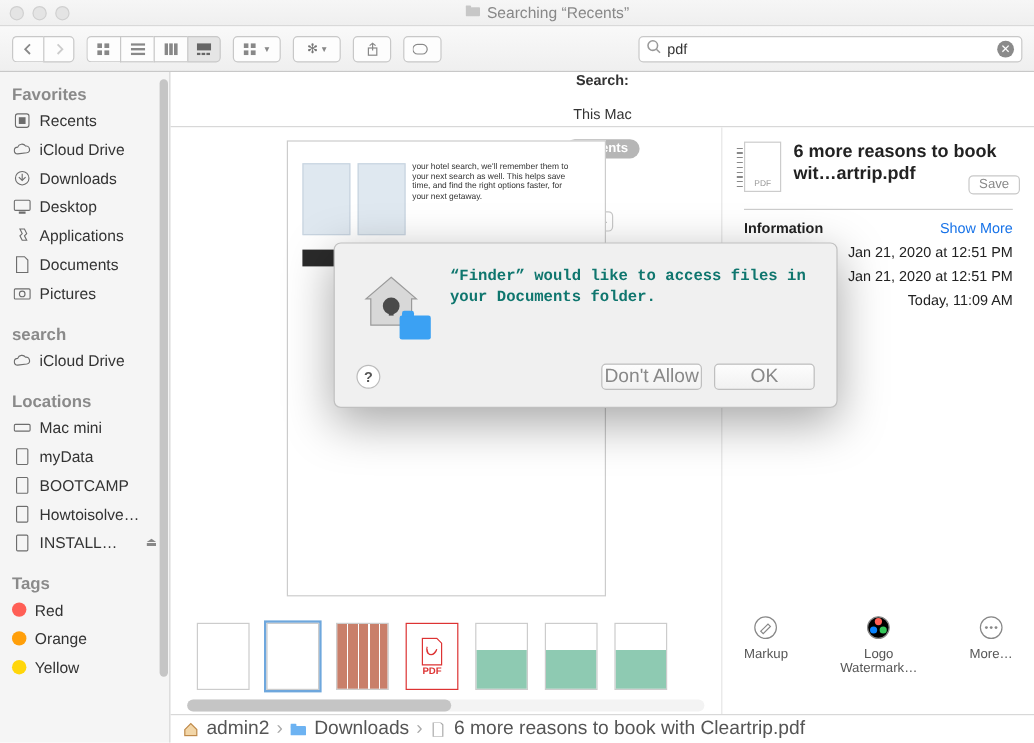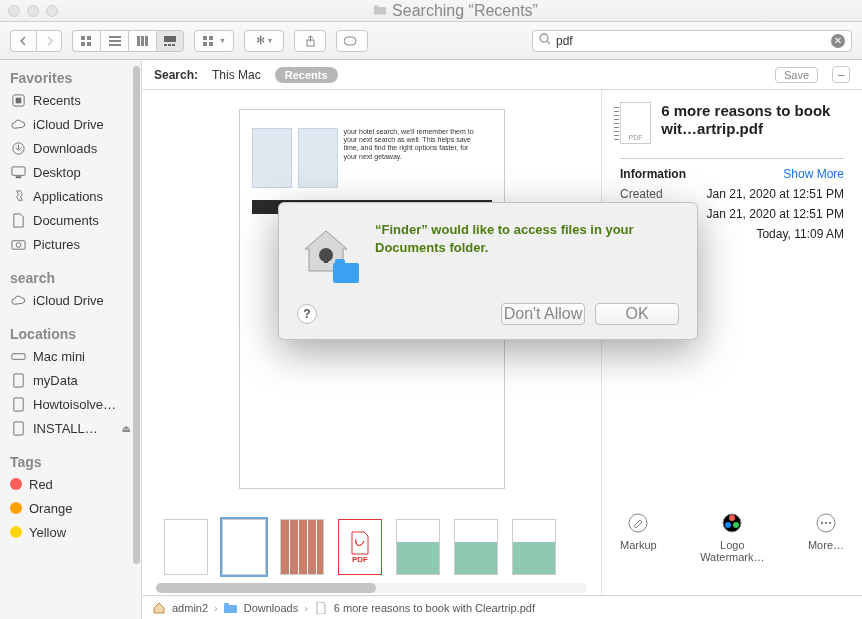--- a/index.html
+++ b/index.html
@@ -2,21 +2,21 @@
 <html><head>
 <meta charset="utf-8">
 <style>
 * { box-sizing: border-box; margin: 0; padding: 0; font-family: -apple-system, "Helvetica Neue", Arial, sans-serif; }
 body { width: 862px; height: 619px; background: #fff; overflow: hidden; position: relative; }
 
 
 .titlebar { height: 22px; display: flex; align-items: center; padding: 0 8px; background: linear-gradient(#f6f6f6,#efefef); border-bottom: 1px solid #d0d0d0; }
 .traffic { display: flex; gap: 7px; }
 .tl { width: 12px; height: 12px; border-radius: 50%; background: #e4e4e4; border: 1px solid #d0d0d0; }
-.title-center { flex: 1; text-align: center; font-size: 16px; color: #888; display: flex; align-items: center; justify-content: center; gap: 6px; }
+.title-center { flex: 1; text-align: center; font-size: 13px; color: #888; display: flex; align-items: center; justify-content: center; gap: 6px; }
 .title-center svg { width: 12px; height: 12px; }
 
 
 .toolbar { height: 38px; display: flex; align-items: center; padding: 0 10px; background: linear-gradient(#f9f9f9,#efefef); border-bottom: 1px solid #c8c8c8; gap: 10px; }
 .nav-group { display: flex; }
 .tool-btn { height: 22px; min-width: 26px; border: 1px solid #c8c8c8; background: #fdfdfd; border-radius: 4px; display: flex; align-items: center; justify-content: center; font-size: 11px; color: #777; }
 .nav-group .tool-btn:first-child { border-radius: 4px 0 0 4px; border-right: none; }
 .nav-group .tool-btn:last-child { border-radius: 0 4px 4px 0; }
 .seg-group { display: flex; }
 .seg-group .seg { width: 28px; height: 22px; border: 1px solid #c8c8c8; border-right: none; background: #fdfdfd; display: flex; align-items: center; justify-content: center; }
@@ -34,21 +34,21 @@
 .sb-scrollthumb { position: absolute; right: 1px; top: 6px; width: 7px; height: 498px; background: #c5c5c5; border-radius: 4px; }
 .sb-header { font-size: 14px; color: #8a8a8a; font-weight: 600; padding: 4px 10px 2px; }
 .sb-item { display: flex; align-items: center; gap: 7px; padding: 3px 10px; font-size: 13px; color: #333; height: 24px; }
 .sb-ico { width: 16px; height: 16px; display: flex; align-items: center; justify-content: center; color: #6d6d6d; }
 .sb-ico svg { width: 15px; height: 15px; }
 .tag-dot { width: 12px; height: 12px; border-radius: 50%; }
 .sb-eject { margin-left: auto; color: #888; font-size: 10px; }
 
 
 .content { flex: 1; display: flex; flex-direction: column; background: #fff; }
-.searchbar { height: 30px; border-bottom: 1px solid #d8d8d8; display: flex; align-items: center; padding: 0 12px; font-size: 12px; gap: 14px; }
+.searchbar { height: 46px; border-bottom: 1px solid #d8d8d8; display: flex; align-items: center; padding: 0 12px; font-size: 12px; gap: 14px; flex-direction: column; }
 .searchbar .lbl { font-weight: 600; color: #333; }
 .scope { color: #333; }
 .scope.pill { background: #b6b6b6; color: #fff; padding: 2px 10px; border-radius: 10px; font-weight: 600; font-size: 11px; }
 .savebtn { margin-left: auto; font-size: 11px; color: #888; border: 1px solid #c8c8c8; border-radius: 4px; padding: 1px 8px; }
 .minus-btn { border: 1px solid #c8c8c8; border-radius: 4px; width: 18px; height: 17px; display:flex; align-items:center; justify-content:center; color:#888; font-size:14px; }
 
 .preview-row { flex: 1; display: flex; overflow: hidden; }
 .preview-main { width: 460px; display: flex; flex-direction: column; border-right: 1px solid #e5e5e5; }
 .preview-canvas { flex: 1; display: flex; align-items: center; justify-content: center; }
 .page-preview { width: 266px; height: 380px; border: 1px solid #ccc; background: #fff; padding: 18px 12px; display:flex; flex-direction:column; gap:6px; }
@@ -76,33 +76,33 @@
 .info-sec { display:flex; justify-content:space-between; align-items:center; }
 .info-sec .h { font-weight:700; color:#222; }
 .showmore { color:#1873e8; font-size:12px; }
 .meta-row { display:flex; justify-content:space-between; font-size:12px; color:#222; margin-top:6px; }
 .meta-row .k { color:#555; }
 .quick-actions { margin-top:auto; display:flex; gap:30px; justify-content:center; padding-bottom:20px; }
 .qa { display:flex; flex-direction:column; align-items:center; gap:4px; font-size:11px; color:#555; }
 .qa .ico { width:24px; height:24px; display:flex; align-items:center; justify-content:center; color:#888; }
 
 
-.pathbar { height: 24px; border-top: 1px solid #d8d8d8; display: flex; align-items: center; padding: 0 10px; font-size: 11px; color: #555; gap: 6px; }
+.pathbar { height: 24px; border-top: 1px solid #d8d8d8; display: flex; align-items: center; padding: 0 10px; font-size: 16px; color: #555; gap: 6px; }
 .pathbar .chev { color:#aaa; }
 .pico { width:14px; height:14px; display:inline-flex; align-items:center; justify-content:center; }
 
 
 .overlay { position:absolute; top:0; left:0; width:100%; height:100%; pointer-events:none; }
 .modal { position:absolute; left:278px; top:202px; width:420px; background:#f0f0f0; border:1px solid #c0c0c0; border-radius:6px; box-shadow:0 12px 40px rgba(0,0,0,0.35); padding:18px 18px 14px; pointer-events:auto; }
 .modal-body { display:flex; gap:18px; }
 .modal-icon { width:60px; height:60px; position:relative; flex-shrink:0; }
 .house { position:absolute; top:6px; left:4px; }
 .folder-ovl { position:absolute; bottom:-2px; right:-2px; width:26px; height:20px; background:#3ba1f3; border-radius:2px; }
 .folder-ovl::before { content:""; position:absolute; top:-4px; left:2px; width:10px; height:5px; background:#3ba1f3; border-radius:2px 2px 0 0;}
-.modal-text { font-size:13px; font-weight:600; color:#4d7c0f; line-height:1.35; }
+.modal-text { font-size:13px; font-weight:600; color:#0f766e; line-height:1.35;font-family:Liberation Mono, monospace; }
 .modal-foot { display:flex; align-items:center; margin-top:22px; gap:10px; }
 .help-btn { width:20px; height:20px; border:1px solid #bbb; border-radius:50%; display:flex; align-items:center; justify-content:center; font-size:12px; font-weight:700; color:#555; background:#fff; }
 .modal-foot .sp { flex:1; }
 .mbtn { min-width:84px; height:22px; border:1px solid #bfbfbf; background:linear-gradient(#fdfdfd,#f1f1f1); border-radius:4px; font-size:16px; color:#888; display:flex; align-items:center; justify-content:center; }
 </style>
 </head>
 <body>
 
 <div class="titlebar">
   <div class="traffic">
@@ -291,20 +291,28 @@
         </span>
         <span>Mac mini</span>
       </div>
     <div class="sb-item">
         <span class="sb-ico">
           <svg viewBox="0 0 14 16">
             <rect x="2" y="1" width="10" height="14" rx="1" stroke="#6d6d6d" fill="none"></rect>
           </svg>
         </span>
         <span>myData</span>
+      </div>
+    <div class="sb-item">
+        <span class="sb-ico">
+          <svg viewBox="0 0 14 16">
+            <rect x="2" y="1" width="10" height="14" rx="1" stroke="#6d6d6d" fill="none"></rect>
+          </svg>
+        </span>
+        <span>BOOTCAMP</span>
       </div>
     <div class="sb-item">
         <span class="sb-ico">
           <svg viewBox="0 0 14 16">
             <rect x="2" y="1" width="10" height="14" rx="1" stroke="#6d6d6d" fill="none"></rect>
           </svg>
         </span>
         <span>Howtoisolve…</span>
       </div>
     <div class="sb-item">

